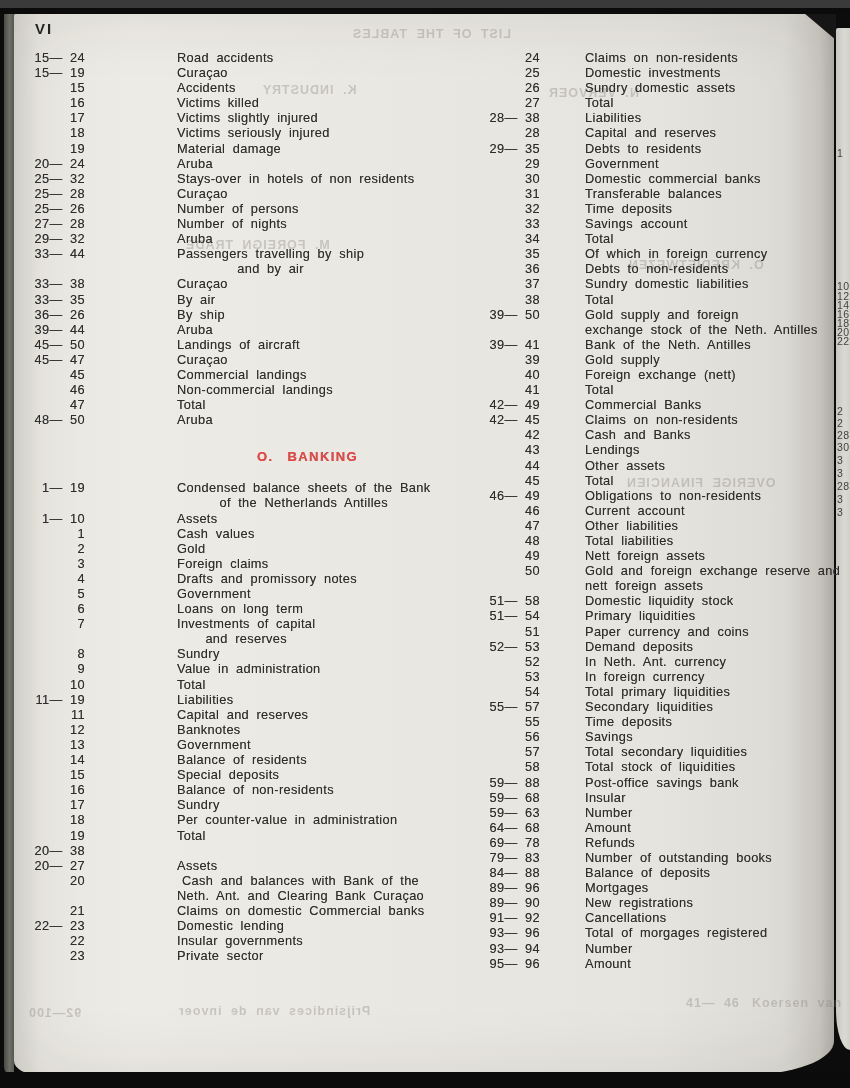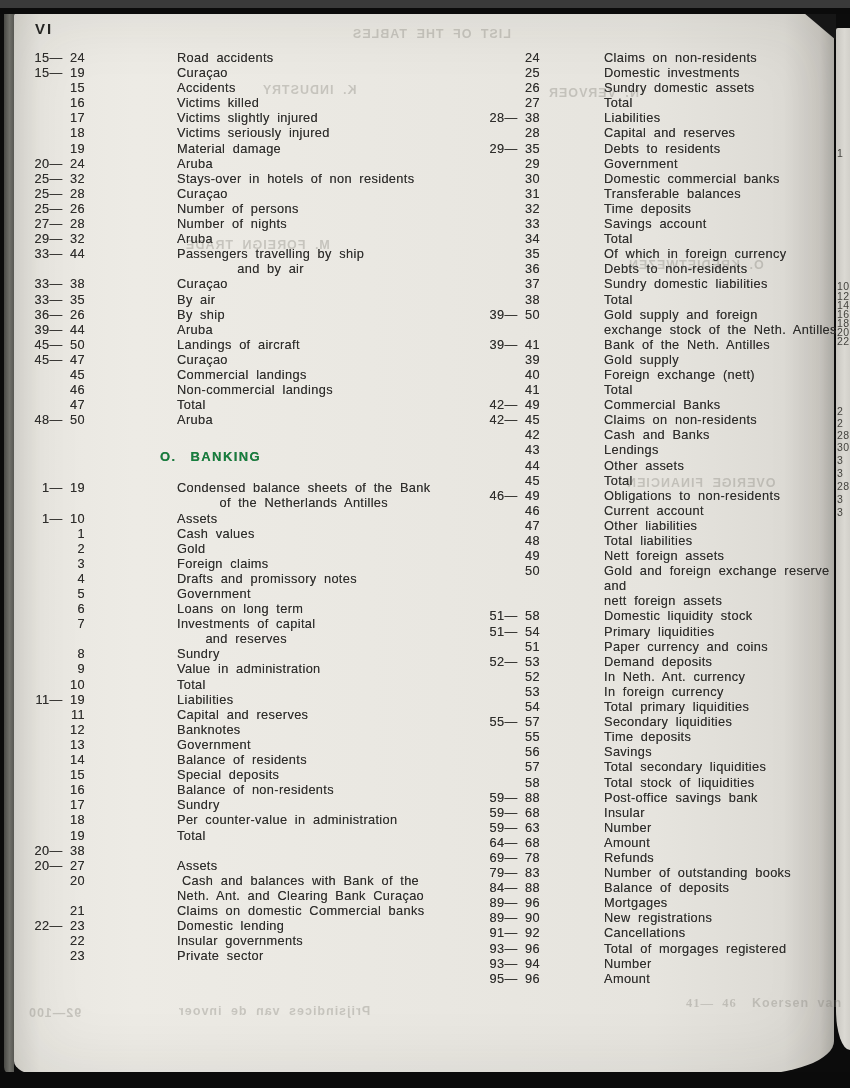--- a/index.html
+++ b/index.html
@@ -45,25 +45,25 @@
 
   .col{position:absolute;top:50px;z-index:4;}
   .col-left{left:33px;width:422px;}
   .col-right{left:488px;width:364px;}
   .row{display:flex;align-items:flex-start;font-size:12.8px;line-height:15.1px;
     letter-spacing:0.35px;word-spacing:3.5px;
     text-shadow:0 0 0.5px rgba(46,45,43,0.55);}
   .num{width:52px;flex:none;text-align:right;white-space:pre;}
   .desc{white-space:pre-line;}
   .col-left .desc{margin-left:92px;text-align:center;}
-  .col-right .desc{margin-left:64px;}
+  .col-right .desc{margin-left:45px;}
   .section-heading{
     margin:22px 0 16px 127px;
     font-size:13px;font-weight:700;letter-spacing:1.4px;word-spacing:9px;
-    color:#15803d;text-shadow:0 0 0.5px rgba(43,42,40,0.6);}
+    color:#ef4444;text-shadow:0 0 0.5px rgba(43,42,40,0.6);text-align:center;}
 
   
   .ghost-layer{position:absolute;left:0;top:0;width:850px;height:1088px;z-index:3;pointer-events:none;}
   .ghost{position:absolute;font-size:12.5px;letter-spacing:1px;word-spacing:4px;
     color:#807e76;opacity:0.34;white-space:nowrap;filter:blur(0.5px);font-weight:700;}
   .ghost.mirrored{transform:scaleX(-1);}
 </style>
 </head>
 <body>
 
@@ -120,21 +120,21 @@
       <span class="ghost mirrored" style="left: 548px; top: 86px;">N. VERVOER</span>
 
       <span class="ghost mirrored" style="left: 628px; top: 258px;">O. KREDIETWEZEN</span>
 
       <span class="ghost mirrored" style="left: 626px; top: 476px;">OVERIGE FINANCIEN</span>
 
       <span class="ghost mirrored" style="left: 178px; top: 1004px;">Prijsindices van de invoer</span>
 
       <span class="ghost mirrored" style="left: 28px; top: 1006px;">92—100</span>
 
-      <span class="ghost" style="left: 686px; top: 996px; font-family: Liberation Serif, serif;">41— 46</span>
+      <span class="ghost" style="left: 686px; top: 996px;">41— 46</span>
 
       <span class="ghost" style="left: 752px; top: 996px;">Koersen van industriële aandelen</span>
     </div>
 
   <div class="corner-notch"></div>
   <div class="top-band"></div>
   <div class="bottom-shade"></div>
 
   <div class="page-label">VI</div>
 

